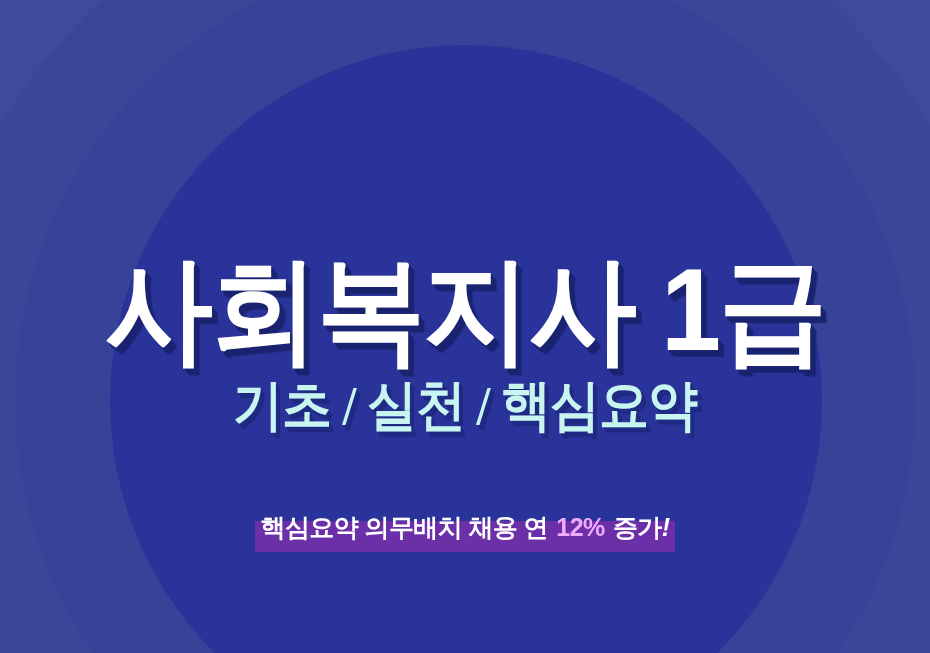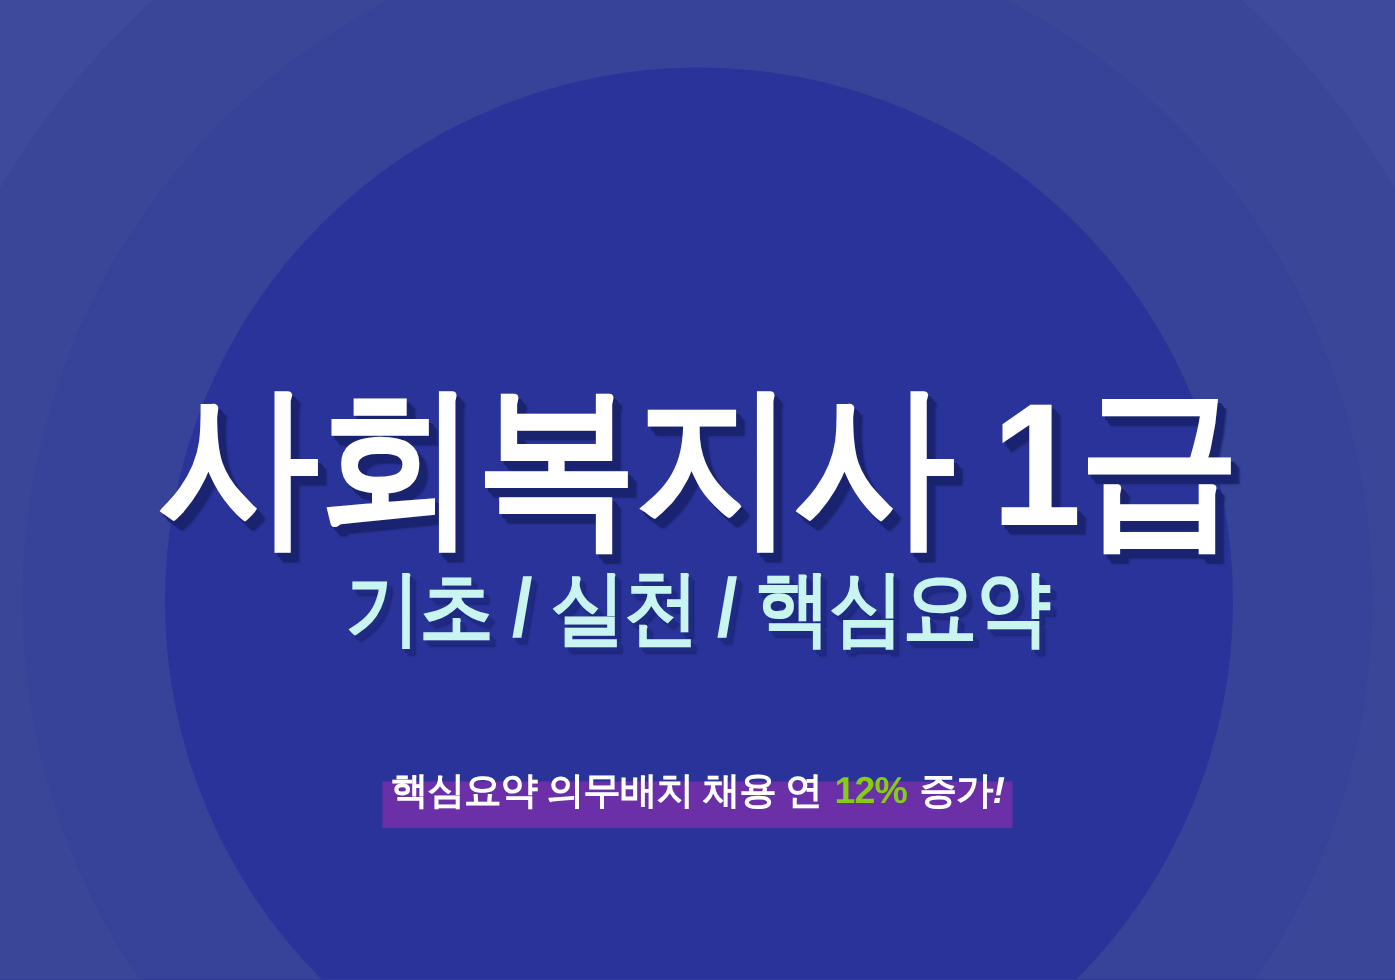--- a/index.html
+++ b/index.html
@@ -87,20 +87,21 @@
     display: inline-block;
     width: 26px;
   }
 
   .sub-title {
     position: absolute;
     top: 378px;
     left: 0;
     right: 0;
     text-align: center;
+    font-family: Liberation Serif, serif;
   }
   .sub-title .txt {
     display: inline-block;
     font-size: 50px;
     line-height: 1.0;
     font-weight: 900;
     letter-spacing: -1px;
     color: #c8f5f0;
     white-space: nowrap;
     text-shadow:
@@ -137,21 +138,21 @@
     top: 9px;
     height: 31px;
     background: #6b2fa8;
     z-index: 0;
   }
   .tagline .tl-text {
     position: relative;
     z-index: 1;
   }
   .tagline .pct {
-    color: #84cc16;
+    color: #f0abfc;
     font-weight: 700;
     padding: 0 2px;
   }
   .tagline .bang {
     color: #ffffff;
     font-weight: 700;
     font-style: italic;
   }
 </style>
 </head>

